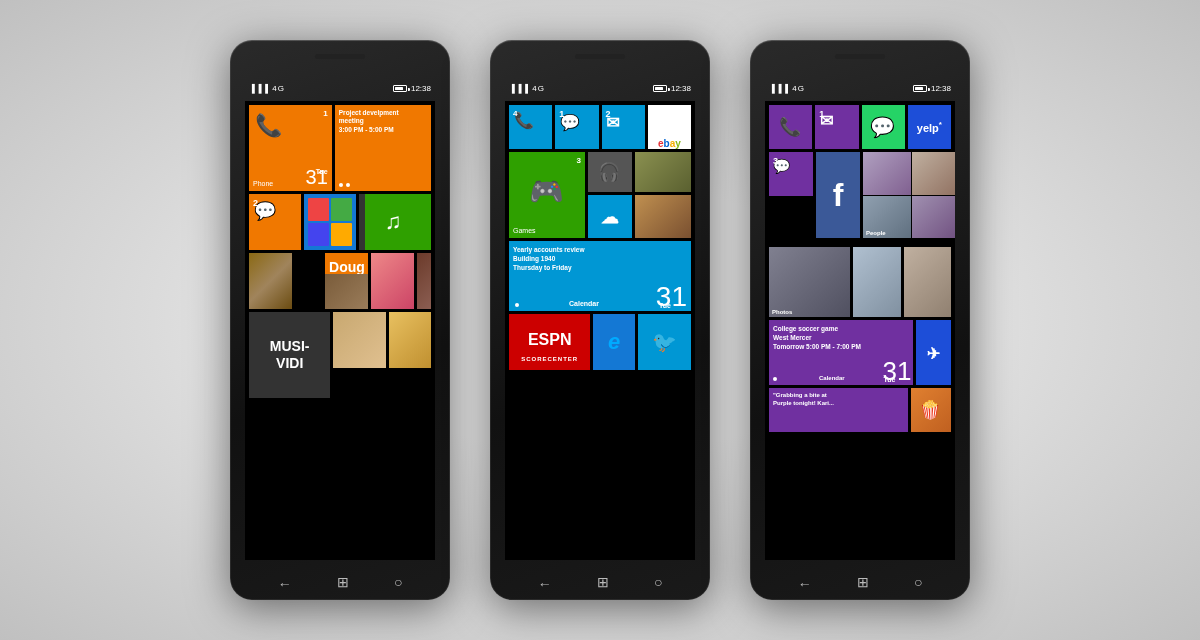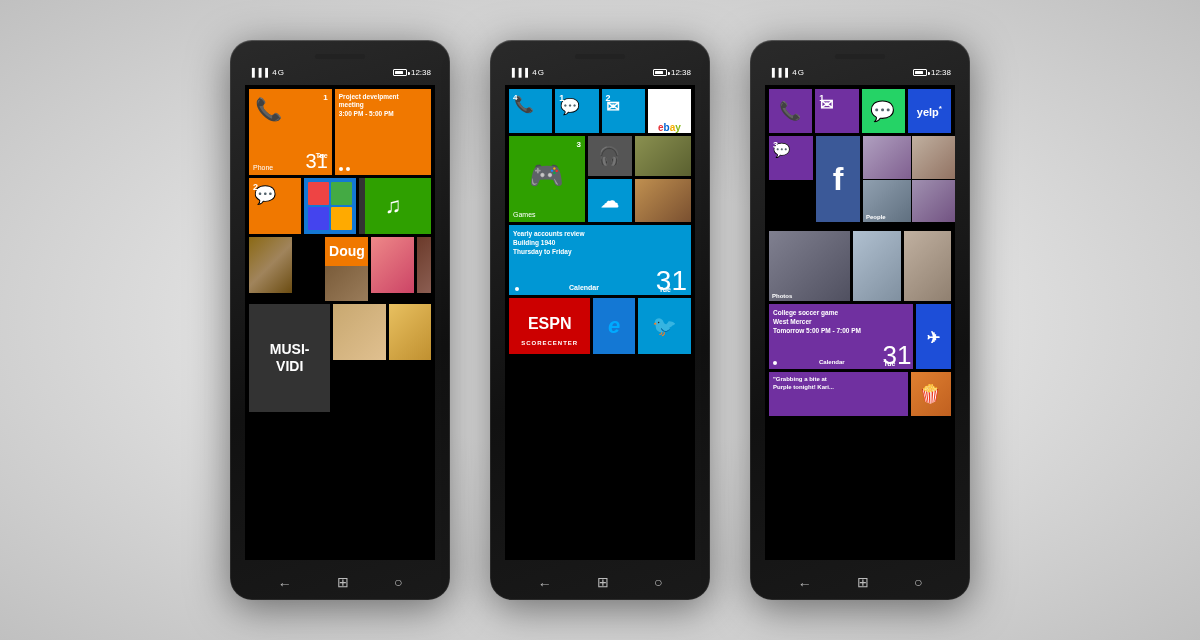--- a/index.html
+++ b/index.html
@@ -48,21 +48,21 @@
     }
 
     
     .status-bar {
       width: 190px;
       height: 18px;
       display: flex;
       align-items: center;
       justify-content: space-between;
       padding: 0 4px;
-      margin-top: 2px;
+      margin-top: 18px;
     }
     .status-signal {
       font-size: 8px;
       color: #fff;
       letter-spacing: 1px;
     }
     .status-right {
       display: flex;
       align-items: center;
       gap: 4px;
@@ -310,30 +310,30 @@
       </div>
 
       <div class="tile-row" style="margin-top:-59px;margin-left:116px;">
         <div class="tile tile-green" style="width:56px;height:56px;">
           <span style="position:absolute;top:50%;left:50%;transform:translate(-50%,-50%);font-size:22px;">♫</span>
         </div>
       </div>
 
       <div class="tile-row" style="margin-top:0;">
         <div class="tile photo-brown" style="width:56px;height:56px;"></div>
-        <div class="tile tile-orange" style="width:56px;height:64px;position:relative;margin-left:30px;">
+        <div class="tile tile-orange" style="width:56px;height:56px;position:relative;margin-left:30px;">
           <span class="tile-doug">Doug</span>
           <div class="photo-brown" style="position:absolute;bottom:0;left:0;right:0;height:35px;background:linear-gradient(135deg,#7a5c3a 0%,#9a7c5a 100%);"></div>
         </div>
         <div class="tile photo-pink" style="width:56px;height:56px;"></div>
         <div class="tile photo-coffee" style="width:18px;height:56px;"></div>
       </div>
 
       <div class="tile-row">
-        <div class="tile tile-dark" style="width:86px;height:108px;">
+        <div class="tile tile-dark" style="width:86px;height:86px;">
           <div style="position:absolute;top:50%;left:50%;transform:translate(-50%,-50%);text-align:center;">
             <div style="font-size:14px;font-weight:700;line-height:1.2;">MUSI-<br>VIDI</div>
           </div>
         </div>
         <div class="tile photo-dog" style="width:56px;height:56px;"></div>
         <div class="tile photo-crown" style="width:44px;height:56px;"></div>
       </div>
 
     </div>
   </div>

